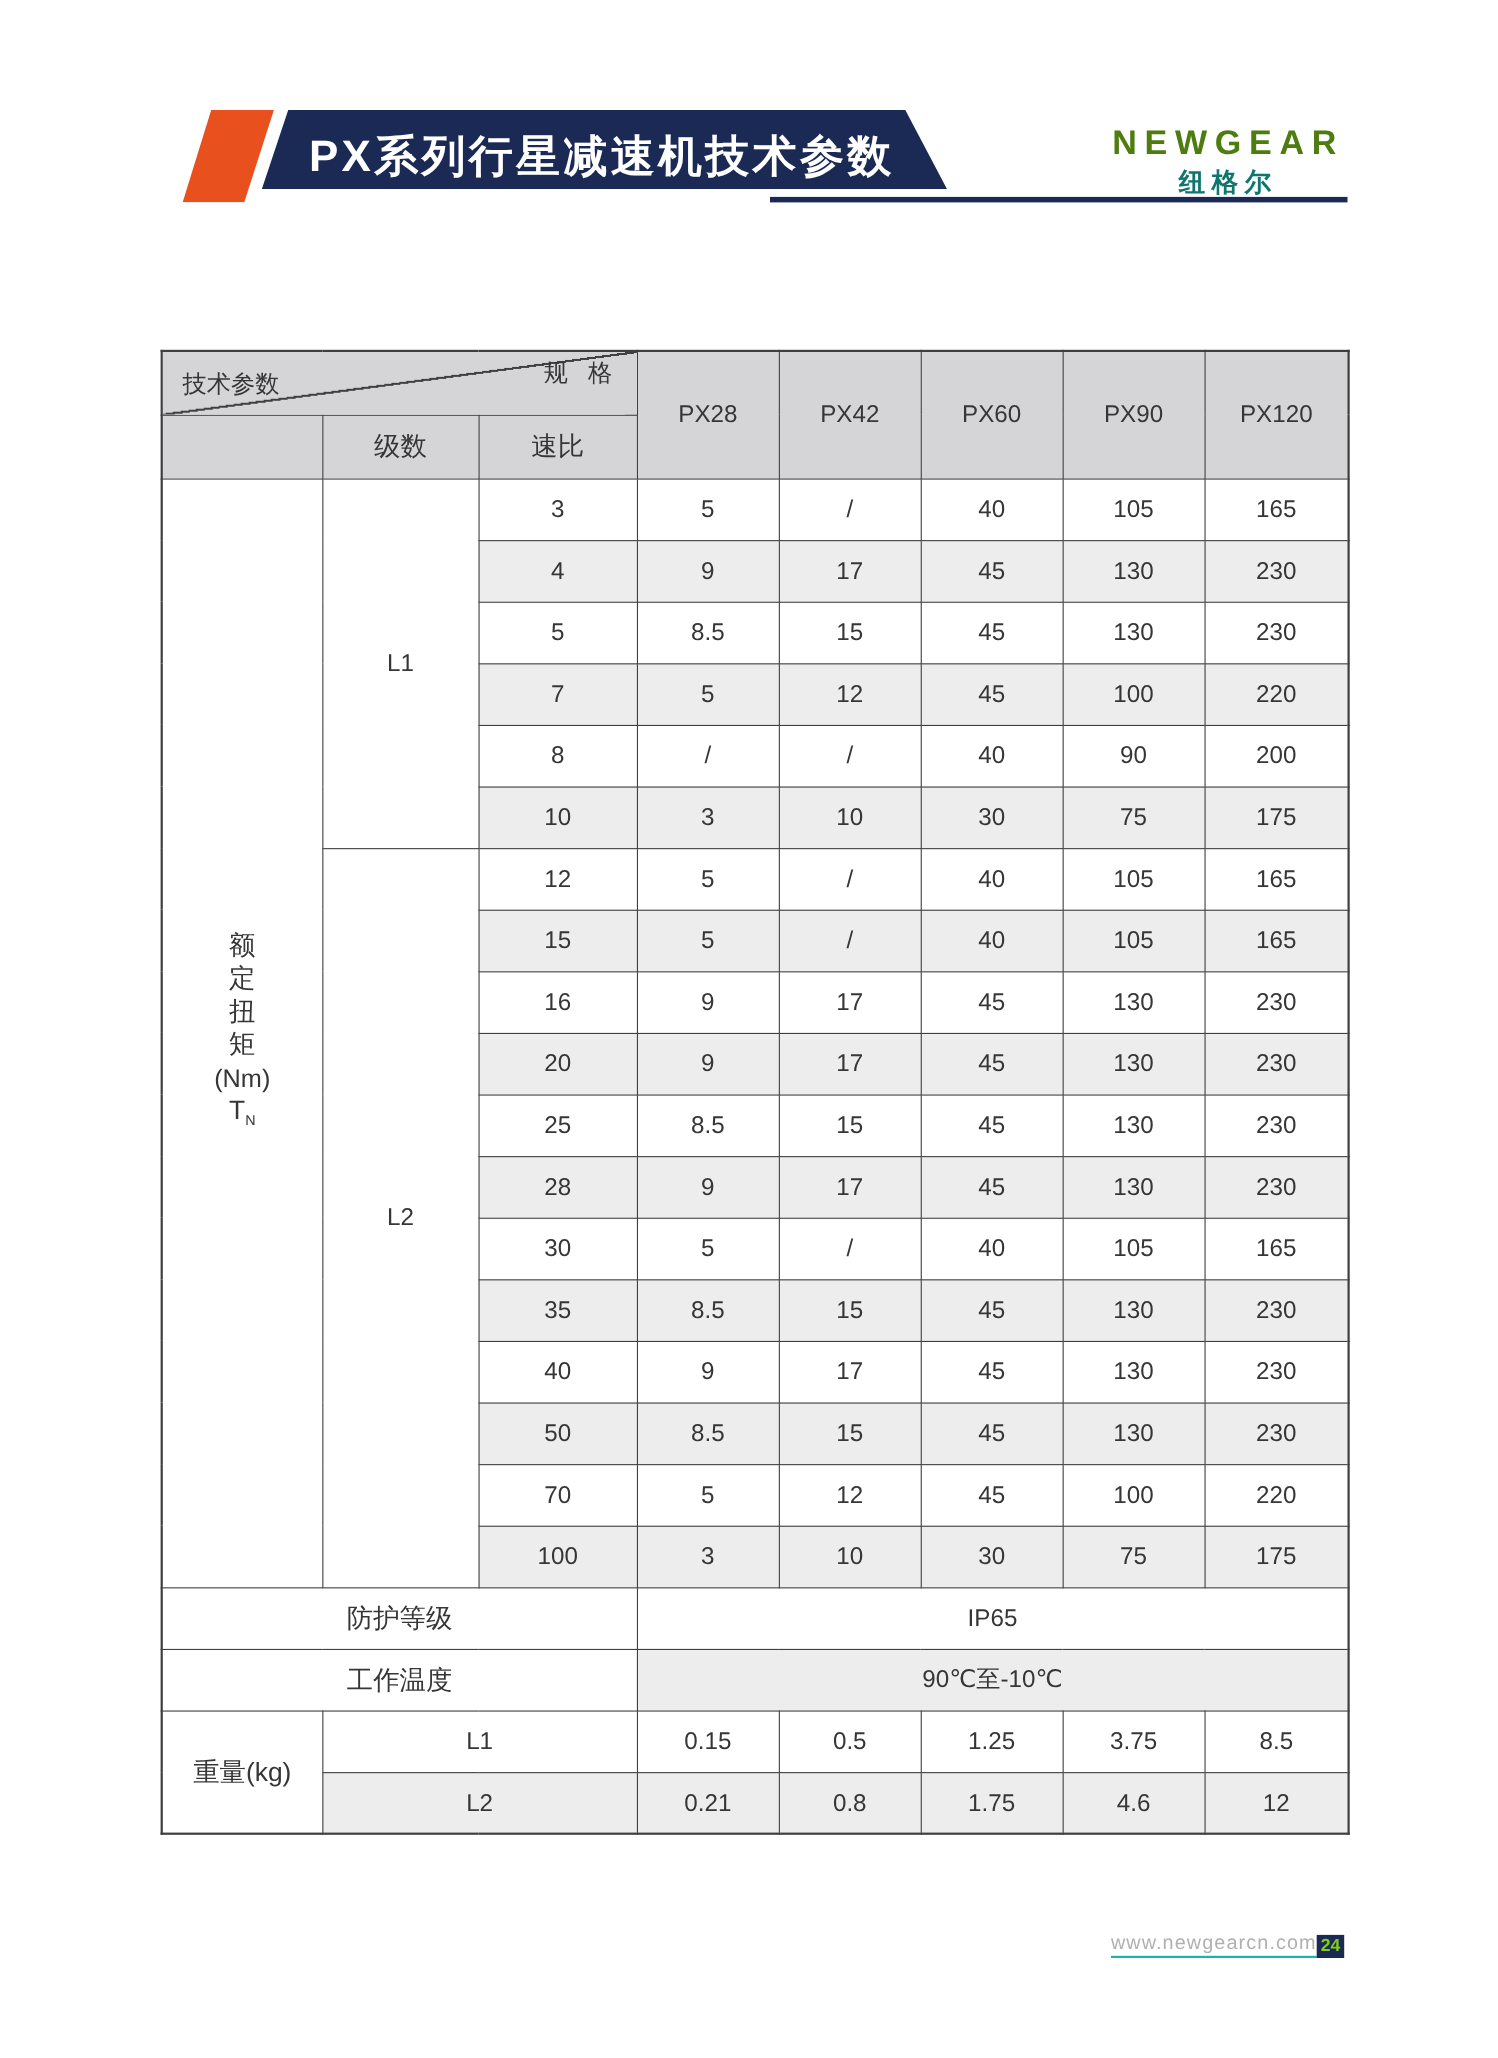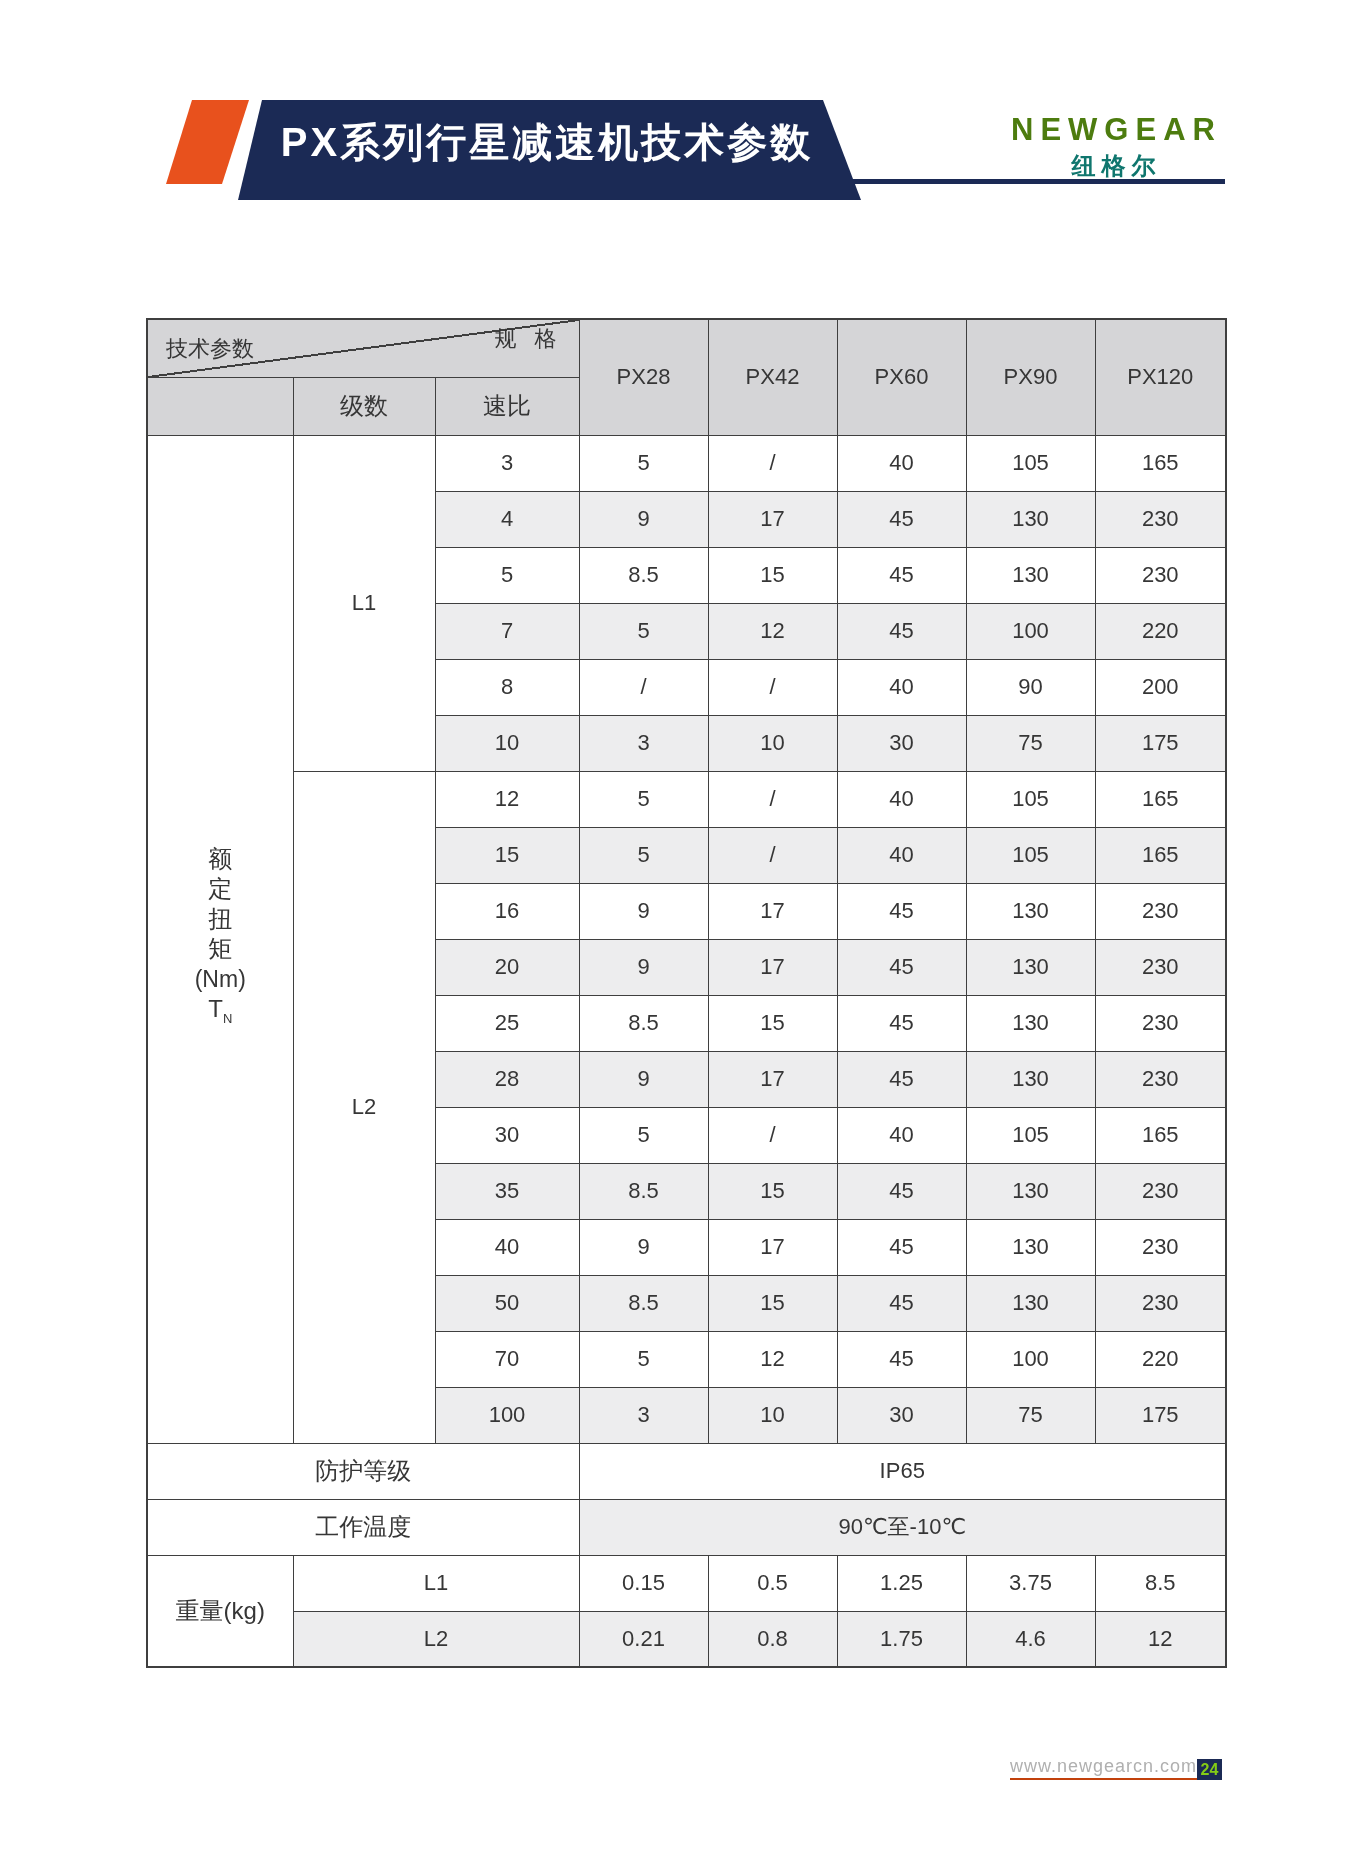--- a/index.html
+++ b/index.html
@@ -11,21 +11,21 @@
   }
   .page { position:absolute; inset:0; background:#fff; overflow:hidden; }
 
   
   .orange-mark {
     position:absolute; left:160px; top:100px; width:100px; height:84px;
     background:#e8511d;
     clip-path:polygon(32px 0, 89px 0, 62px 100%, 6px 100%);
   }
   .banner {
-    position:absolute; left:160px; top:100px; width:712px; height:100px;
+    position:absolute; left:160px; top:100px; width:712px; height:72px;
     background:#1b2a55;
     clip-path:polygon(102px 0, 663px 0, 701px 100%, 78px 100%);
   }
   .banner-title {
     position:absolute; inset:0; padding-left:62px;
     text-align:center; line-height:84px;
     font-size:40px; font-weight:bold; color:#ffffff; letter-spacing:3px;
   }
   .header-rule {
     position:absolute; left:700px; top:179px; width:525px; height:5px;
@@ -79,21 +79,21 @@
 
   th.thick-top, td.thick-top { border-top:2px solid #3f3f3f; }
 
   
   .footer {
     position:absolute; right:140px; top:1756px;
     display:flex; align-items:flex-end;
   }
   .footer-url {
     font-size:18px; color:#b0b0b0; letter-spacing:1px;
-    border-bottom:2px solid #c2410c; padding-bottom:1px;
+    border-bottom:2px solid #14b8a6; padding-bottom:1px;
   }
   .footer-page {
     width:25px; height:21px; background:#1b2a55; color:#84cc16;
     font-size:16px; font-weight:bold; text-align:center; line-height:21px;
   }
 </style>
 </head>
 <body>
 
 <div class="page">

